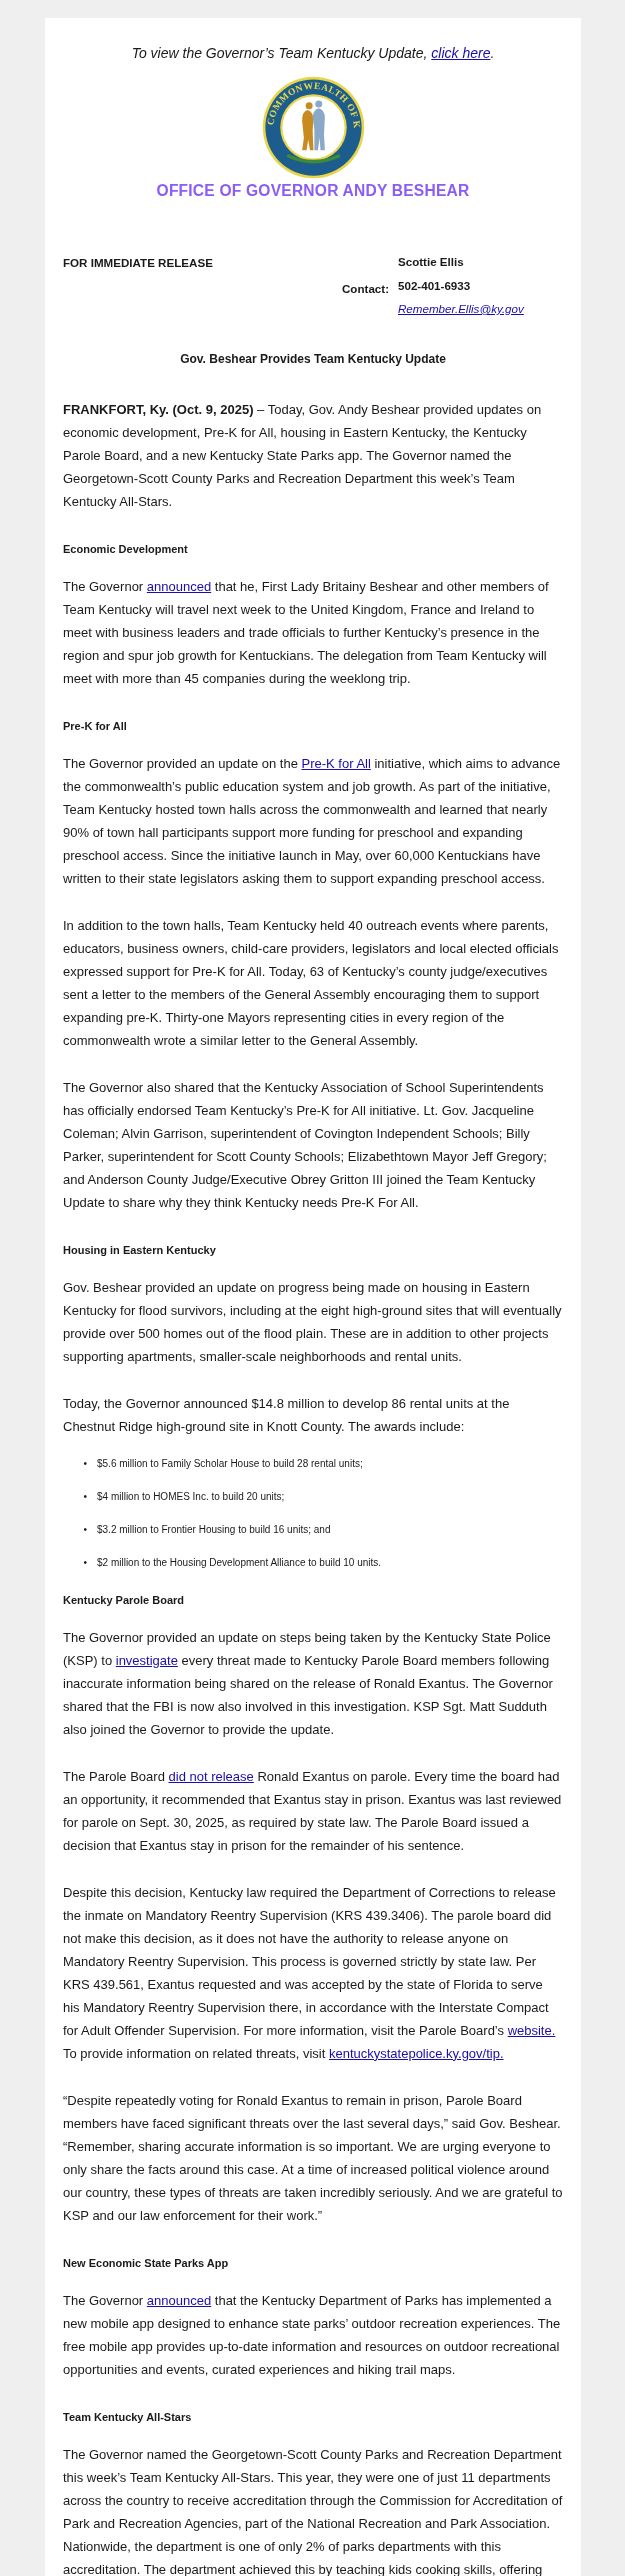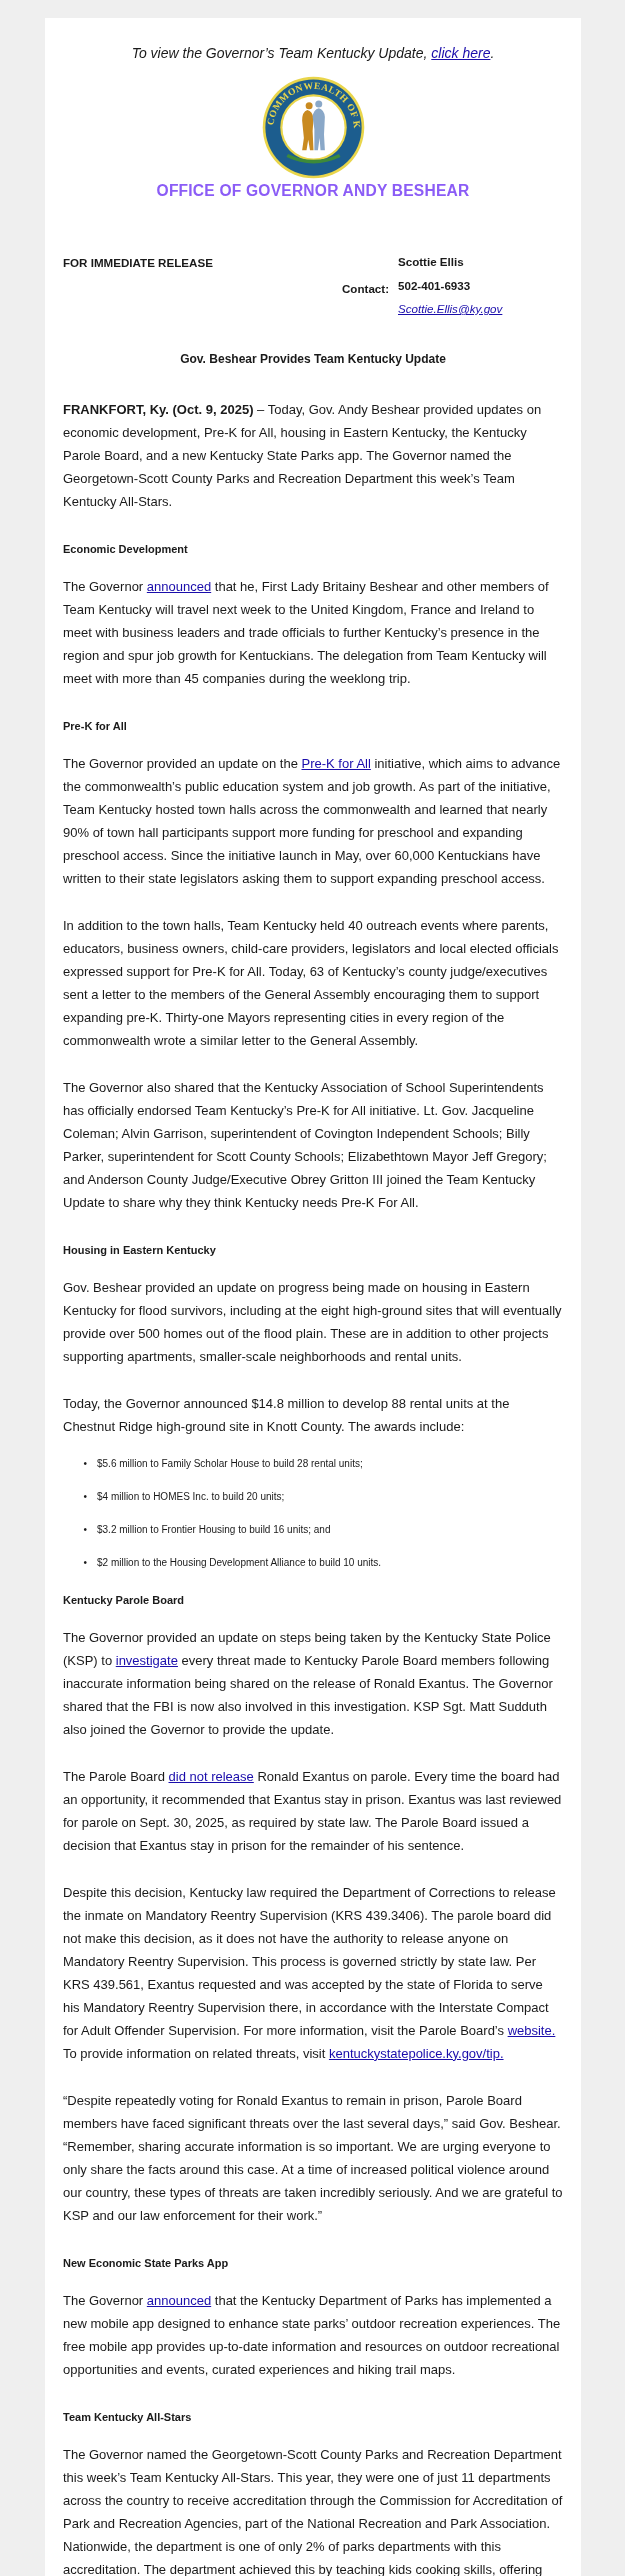--- a/index.html
+++ b/index.html
@@ -61,40 +61,40 @@
 
     <h2 class="office">OFFICE OF GOVERNOR ANDY BESHEAR</h2>
 
     <div class="meta">
       <div>FOR IMMEDIATE RELEASE</div>
       <div class="contact">
         <div class="contact-label">Contact:</div>
         <div class="contact-lines">
           <div>Scottie Ellis</div>
           <div>502-401-6933</div>
-          <div class="email"><a href="#">Scottie.Ellis@ky.gov</a></div>
+          <div class="email"><a href="#">Remember.Ellis@ky.gov</a></div>
         </div>
       </div>
     </div>
 
     <h1 class="title">Gov. Beshear Provides Team Kentucky Update</h1>
 
     <p class="para"><b>FRANKFORT, Ky. (Oct. 9, 2025)</b><span> – Today, Gov. Andy Beshear provided updates on economic development, Pre-K for All, housing in Eastern Kentucky, the Kentucky Parole Board, and a new Kentucky State Parks app. The Governor named the Georgetown-Scott County Parks and Recreation Department this week’s Team Kentucky All-Stars.</span></p>
 
     <div class="section-h">Economic Development</div>
     <p class="para"><span>The Governor </span><a href="#">announced</a><span> that he, First Lady Britainy Beshear and other members of Team Kentucky will travel next week to the United Kingdom, France and Ireland to meet with business leaders and trade officials to further Kentucky’s presence in the region and spur job growth for Kentuckians. The delegation from Team Kentucky will meet with more than 45 companies during the weeklong trip.</span></p>
 
     <div class="section-h">Pre-K for All</div>
     <p class="para"><span>The Governor provided an update on the </span><a href="#">Pre-K for All</a><span> initiative, which aims to advance the commonwealth’s public education system and job growth. As part of the initiative, Team Kentucky hosted town halls across the commonwealth and learned that nearly 90% of town hall participants support more funding for preschool and expanding preschool access. Since the initiative launch in May, over 60,000 Kentuckians have written to their state legislators asking them to support expanding preschool access.</span></p>
     <p class="para">In addition to the town halls, Team Kentucky held 40 outreach events where parents, educators, business owners, child-care providers, legislators and local elected officials expressed support for Pre-K for All. Today, 63 of Kentucky’s county judge/executives sent a letter to the members of the General Assembly encouraging them to support expanding pre-K. Thirty-one Mayors representing cities in every region of the commonwealth wrote a similar letter to the General Assembly.</p>
     <p class="para">The Governor also shared that the Kentucky Association of School Superintendents has officially endorsed Team Kentucky’s Pre-K for All initiative. Lt. Gov. Jacqueline Coleman; Alvin Garrison, superintendent of Covington Independent Schools; Billy Parker, superintendent for Scott County Schools; Elizabethtown Mayor Jeff Gregory; and Anderson County Judge/Executive Obrey Gritton III joined the Team Kentucky Update to share why they think Kentucky needs Pre-K For All.</p>
 
     <div class="section-h">Housing in Eastern Kentucky</div>
     <p class="para">Gov. Beshear provided an update on progress being made on housing in Eastern Kentucky for flood survivors, including at the eight high-ground sites that will eventually provide over 500 homes out of the flood plain. These are in addition to other projects supporting apartments, smaller-scale neighborhoods and rental units.</p>
-    <p class="para" style="margin-bottom:0">Today, the Governor announced $14.8 million to develop 88 rental units at the Chestnut Ridge high-ground site in Knott County. The awards include:</p>
+    <p class="para" style="margin-bottom:0">Today, the Governor announced $14.8 million to develop 86 rental units at the Chestnut Ridge high-ground site in Knott County. The awards include:</p>
     <ul class="awards">
       <li>$5.6 million to Family Scholar House to build 28 rental units;</li>
       <li>$4 million to HOMES Inc. to build 20 units;</li>
       <li>$3.2 million to Frontier Housing to build 16 units; and</li>
       <li>$2 million to the Housing Development Alliance to build 10 units.</li>
     </ul>
 
     <div class="section-h">Kentucky Parole Board</div>
     <p class="para"><span>The Governor provided an update on steps being taken by the Kentucky State Police (KSP) to </span><a href="#">investigate</a><span> every threat made to Kentucky Parole Board members following inaccurate information being shared on the release of Ronald Exantus. The Governor shared that the FBI is now also involved in this investigation. KSP Sgt. Matt Sudduth also joined the Governor to provide the update.</span></p>
     <p class="para"><span>The Parole Board </span><a href="#">did not release</a><span> Ronald Exantus on parole. Every time the board had an opportunity, it recommended that Exantus stay in prison. Exantus was last reviewed for parole on Sept. 30, 2025, as required by state law. The Parole Board issued a decision that Exantus stay in prison for the remainder of his sentence.</span></p>

